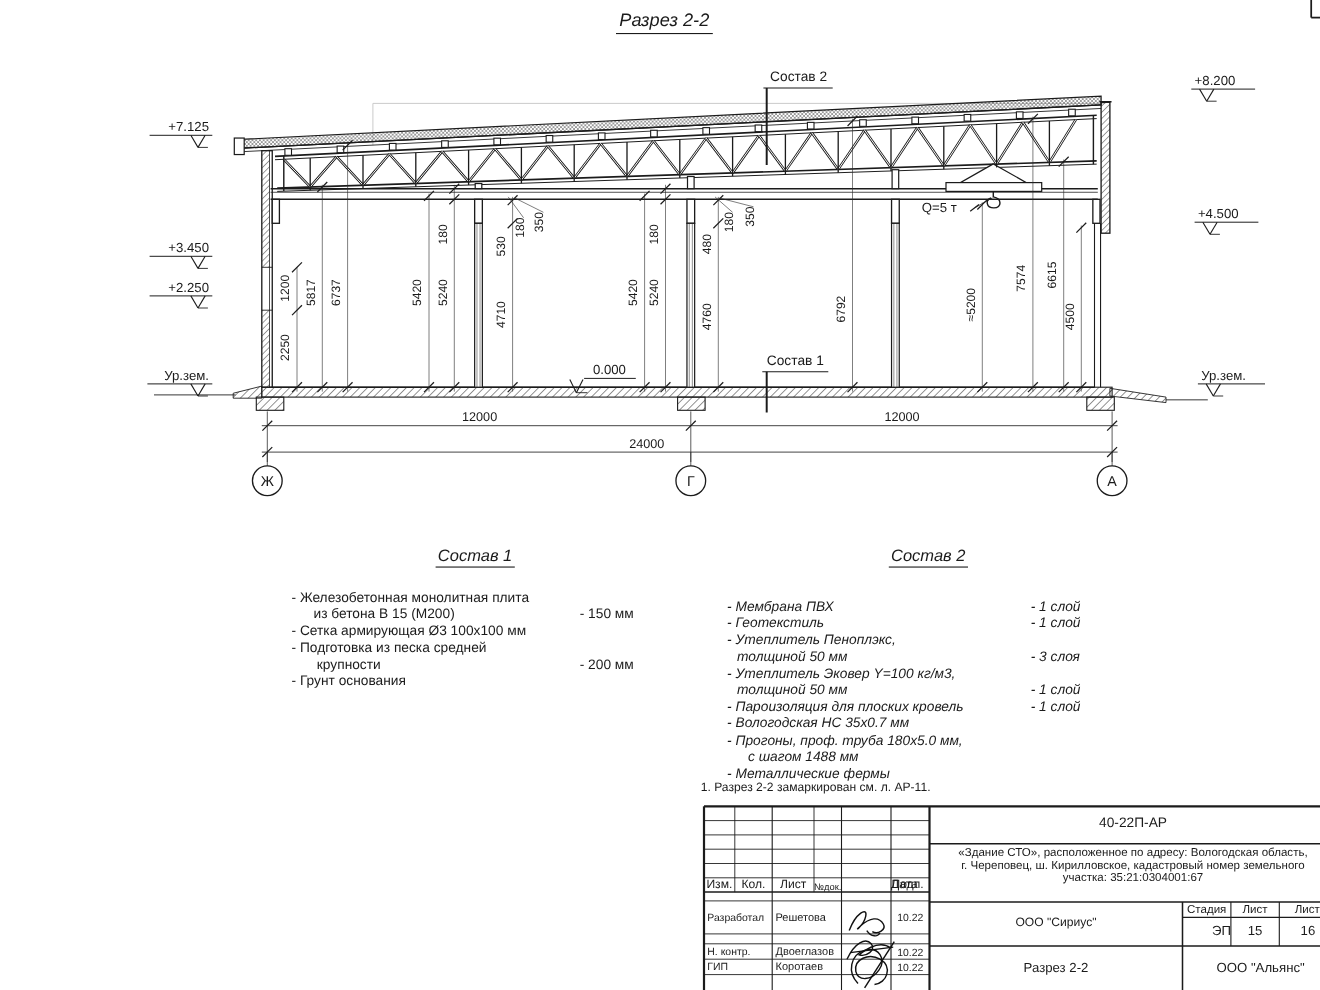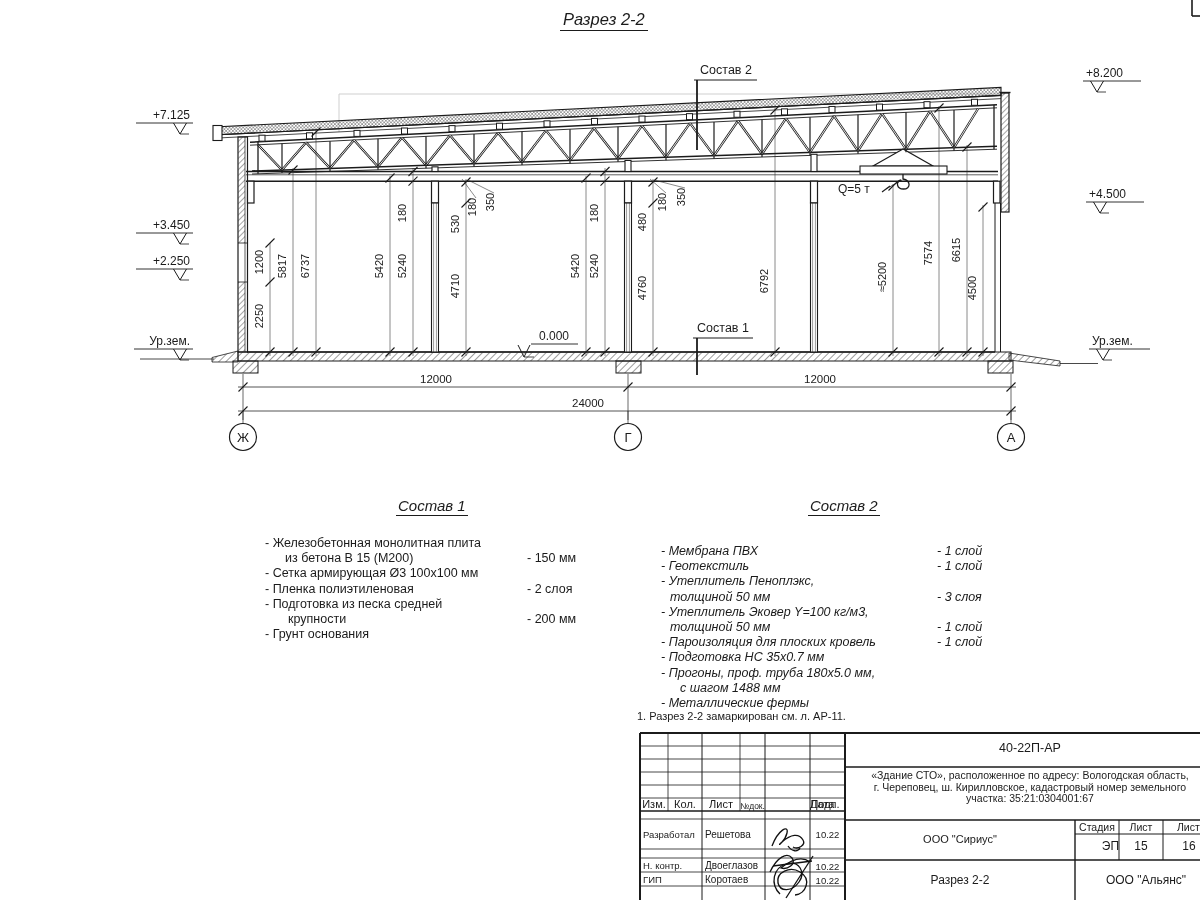--- a/index.html
+++ b/index.html
@@ -358,38 +358,37 @@
 
   <div class="abs hdr" style="left:560px;top:10px;">Разрез 2-2</div>
 
   <div class="abs" style="left:396px;top:497px;">
     <span class="shead">Состав 1</span>
   </div>
   <div class="abs slist" id="s1l" style="left:265px;top:536px;width:330px;">
       <div class="srow"><span>- Железобетонная  монолитная плита</span></div>
       <div class="srow"><span style="margin-left: 20px;">из бетона В 15 (М200)</span><span class="sv" style="left: 262px;">- 150 мм</span></div>
       <div class="srow"><span>- Сетка армирующая Ø3 100х100 мм</span></div>
-      <div class="srow"><span>- Пленка полиэтиленовая</span><span class="sv" style="left: 262px;">-  2 слоя</span></div>
       <div class="srow"><span>- Подготовка из песка средней</span></div>
       <div class="srow"><span style="margin-left: 23px;">крупности</span><span class="sv" style="left: 262px;">- 200 мм</span></div>
       <div class="srow"><span>- Грунт основания</span></div>
     </div>
 
   <div class="abs" style="left:808px;top:497px;">
     <span class="shead">Состав 2</span>
   </div>
   <div class="abs slist" id="s2l" style="left:661px;top:544px;width:360px;font-style:italic;">
       <div class="srow"><span>- Мембрана ПВХ</span><span class="sv" style="left: 276px;">- 1 слой</span></div>
       <div class="srow"><span>- Геотекстиль</span><span class="sv" style="left: 276px;">- 1 слой</span></div>
       <div class="srow"><span>- Утеплитель Пеноплэкс,</span></div>
       <div class="srow"><span style="margin-left: 9px;">толщиной 50 мм</span><span class="sv" style="left: 276px;">- 3 слоя</span></div>
       <div class="srow"><span>- Утеплитель Эковер Y=100 кг/м3,</span></div>
       <div class="srow"><span style="margin-left: 9px;">толщиной 50 мм</span><span class="sv" style="left: 276px;">- 1 слой</span></div>
       <div class="srow"><span>- Пароизоляция для плоских кровель</span><span class="sv" style="left: 276px;">- 1 слой</span></div>
-      <div class="srow"><span>- Подготовка НС 35х0.7 мм</span></div>
+      <div class="srow"><span>- Вологодская НС 35х0.7 мм</span></div>
       <div class="srow"><span>- Прогоны, проф. труба 180х5.0 мм,</span></div>
       <div class="srow"><span style="margin-left: 19px;">с шагом 1488 мм</span></div>
       <div class="srow"><span>- Металлические фермы</span></div>
     </div>
 
   <div class="abs note" style="left:637px;top:710px;">1. Разрез 2-2 замаркирован см. л. АР-11.</div>
 
   <svg width="1200" height="200" viewBox="0 700 1200 200" style="left:0;top:700px;">
     <g stroke="#1b1b1b">
       <line x1="640" y1="733" x2="1215" y2="733" stroke-width="2"></line>

